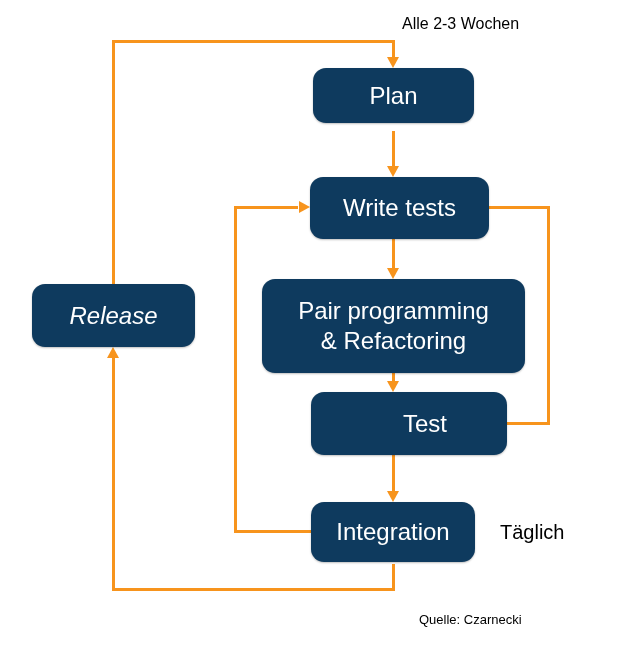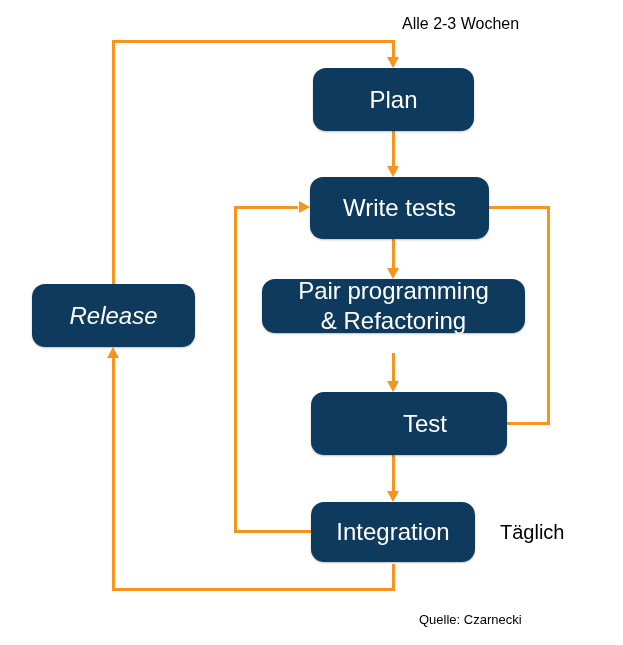--- a/index.html
+++ b/index.html
@@ -20,23 +20,23 @@
   .arr{position:absolute;width:0;height:0;}
   .arr.down{border-left:6px solid transparent;border-right:6px solid transparent;border-top:11px solid #f7941d;}
   .arr.up{border-left:6px solid transparent;border-right:6px solid transparent;border-bottom:11px solid #f7941d;}
   .arr.right{border-top:6px solid transparent;border-bottom:6px solid transparent;border-left:11px solid #f7941d;}
   .arr.left{border-top:6px solid transparent;border-bottom:6px solid transparent;border-right:11px solid #f7941d;}
   .ann{position:absolute;color:#000000;}
   .ann.cycle{left:402px;top:15px;font-size:16px;}
   .ann.daily{left:489px;top:521px;font-size:20px;margin-left:11px;}
   .ann.source{left:419px;top:612px;font-size:13px;}
   
-  .n-plan{left:313px;top:68px;width:161px;height:63px;}
+  .n-plan{left:313px;top:68px;width:161px;height:55px;}
   .n-write{left:310px;top:177px;width:179px;height:62px;}
-  .n-pair{left:262px;top:279px;width:263px;height:54px;}
+  .n-pair{left:262px;top:279px;width:263px;height:94px;}
   .n-test{left:311px;top:392px;width:164px;height:63px;padding-left:32px;}
   .n-integration{left:311px;top:502px;width:164px;height:60px;}
   .n-release{left:32px;top:284px;width:163px;height:63px;font-style:italic;}
 </style>
 </head>
 <body>
 
 <div class="stage">
 
   <div class="vline" style="left:112px;top:40px;height:245px;"></div>

